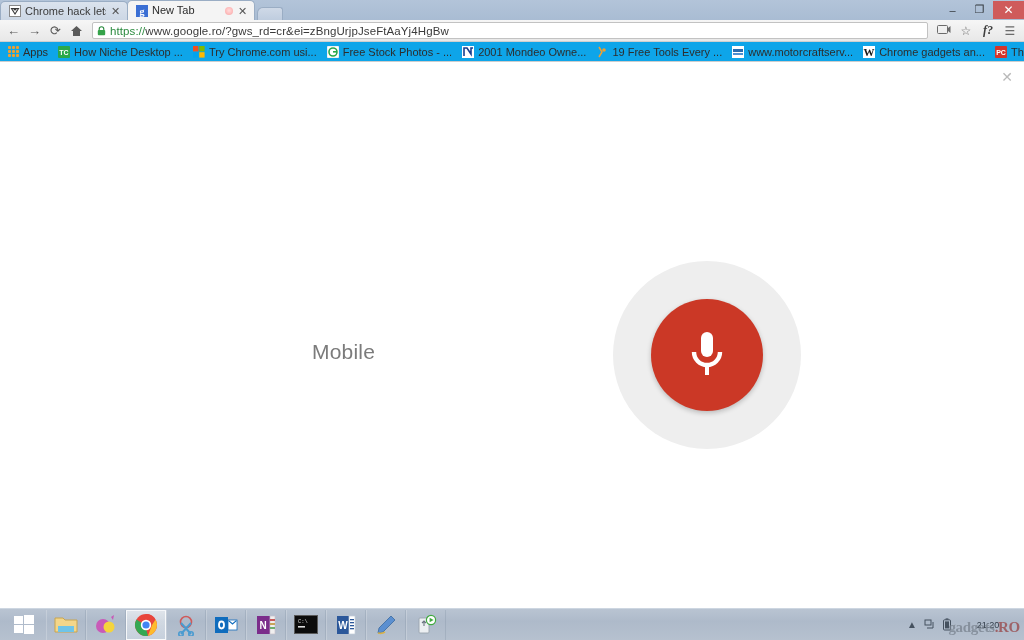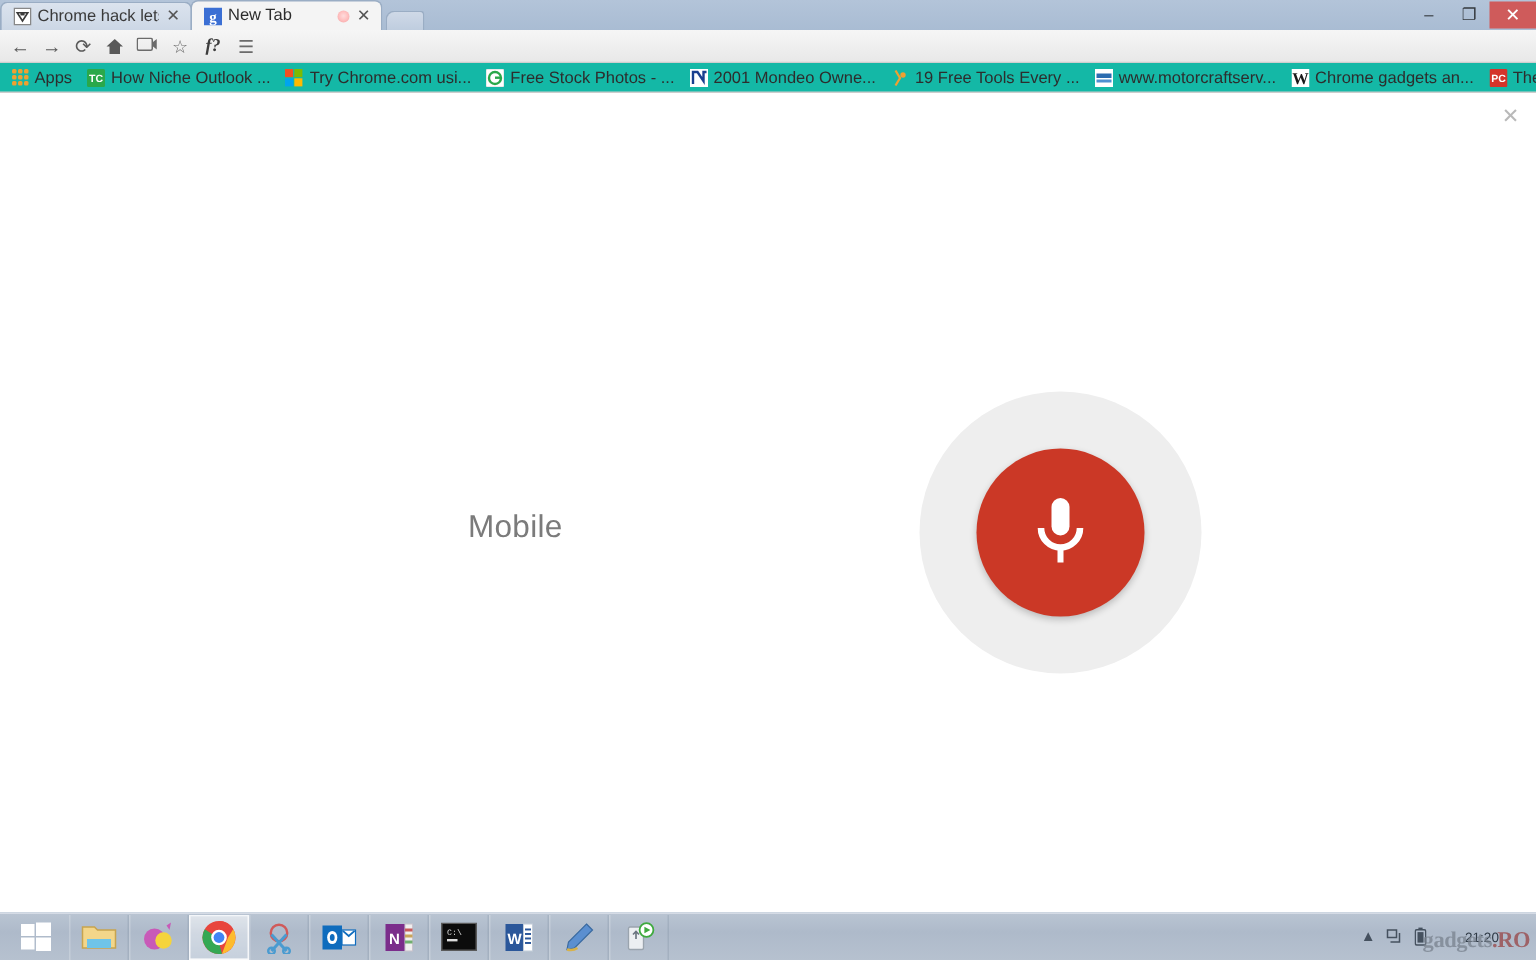--- a/index.html
+++ b/index.html
@@ -84,21 +84,21 @@
   .url-rest { color: #3a3a3a; }
   .url-text { white-space: nowrap; overflow: hidden; font-size: 11.5px; letter-spacing: .1px; }
   .tb-icon { width: 20px; height: 19px; display: flex; align-items: center; justify-content: center;
              color: #6b6b6b; font-size: 12px; flex: none; }
   .ext-f { font-style: italic; font-weight: bold; font-size: 12px; color: #3d3d3d;
            font-family: "Liberation Serif", serif; }
 
   
   .bookmarks {
     position: absolute; top: 42px; left: 0; width: 1024px; height: 20px;
-    background: #14b8a6; border-bottom: 1px solid #cdcdcd;
+    background: #0ea5e9; border-bottom: 1px solid #cdcdcd;
     display: flex; padding: 0 4px; gap: 0;
     font-size: 11px; color: #2d2d2d; white-space: nowrap;
   }
   .bm { display: flex; align-items: center; gap: 4px; padding: 2px 6px 2px 4px; }
   .bm-label { font-size: 11px; line-height: 12px; }
   .bm-ico { width: 12px; height: 12px; flex: none; display: block; }
   .apps-grid { width: 11px; height: 11px; display: grid;
                grid-template-columns: repeat(3,3px); grid-template-rows: repeat(3,3px);
                gap: 1px; flex: none; }
   .apps-grid i { display: block; width: 3px; height: 3px; background: #f0a030; border-radius: 1px; }
@@ -205,20 +205,27 @@
   <div class="toolbar">
     <div class="navbtn">←</div>
     <div class="navbtn">→</div>
     <div class="navbtn">⟳</div>
     <div class="navbtn">
       <svg width="13" height="12" viewBox="0 0 13 12">
         <path d="M6.5 1 L12 6 L10 6 L10 11 L3 11 L3 6 L1 6 Z" fill="#5a5a5a"></path>
       </svg>
     </div>
 
+    <div class="omnibox">
+      <svg class="lock" viewBox="0 0 9 10">
+        <path d="M2.2 4.2 V3 a2.3 2.3 0 0 1 4.6 0 V4.2" fill="none" stroke="#2a8a3e" stroke-width="1.1"></path>
+        <rect x="0.8" y="4.1" width="7.4" height="5.2" rx="1" fill="#35a34a"></rect>
+      </svg>
+      <span class="url-text"><span class="url-secure">https://</span><span class="url-rest">www.google.ro/?gws_rd=cr&amp;ei=zBngUrjpJseFtAaYj4HgBw</span></span>
+    </div>
 
     <div class="tb-icon">
       <svg width="14" height="11" viewBox="0 0 14 11">
         <rect x="0.5" y="0.5" width="10" height="8" rx="1" fill="none" stroke="#6b6b6b" stroke-width="1"></rect>
         <path d="M11 3 L13.5 1 L13.5 8 L11 6 Z" fill="#6b6b6b"></path>
       </svg>
     </div>
     <div class="tb-icon">☆</div>
     <div class="tb-icon ext-f">f?</div>
     <div class="tb-icon">☰</div>
@@ -238,21 +245,21 @@
           <i></i>
       </span>
       <span class="bm-label">Apps</span>
     </div>
 
     <div class="bm">
       <svg class="bm-ico" viewBox="0 0 12 12">
         <rect width="12" height="12" rx="1" fill="#2aa84a"></rect>
         <text x="6" y="8.8" font-family="Liberation Sans, sans-serif" font-size="7" font-weight="bold" fill="#fff" text-anchor="middle">TC</text>
       </svg>
-      <span class="bm-label">How Niche Outlook ...</span>
+      <span class="bm-label">How Niche Desktop ...</span>
     </div>
 
     <div class="bm">
       <svg class="bm-ico" viewBox="0 0 12 12">
         <rect x="0" y="0" width="5.4" height="5.4" fill="#f25022"></rect>
         <rect x="6.2" y="0" width="5.4" height="5.4" fill="#7fba00"></rect>
         <rect x="0" y="6.2" width="5.4" height="5.4" fill="#00a4ef"></rect>
         <rect x="6.2" y="6.2" width="5.4" height="5.4" fill="#ffb900"></rect>
       </svg>
       <span class="bm-label">Try Chrome.com usi...</span>

